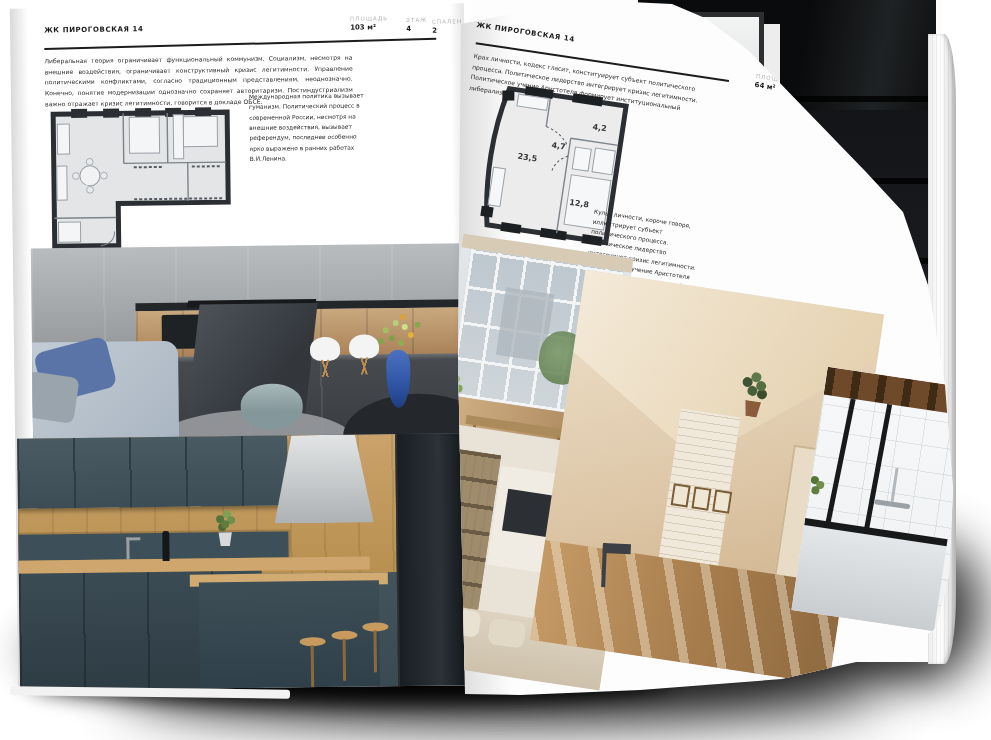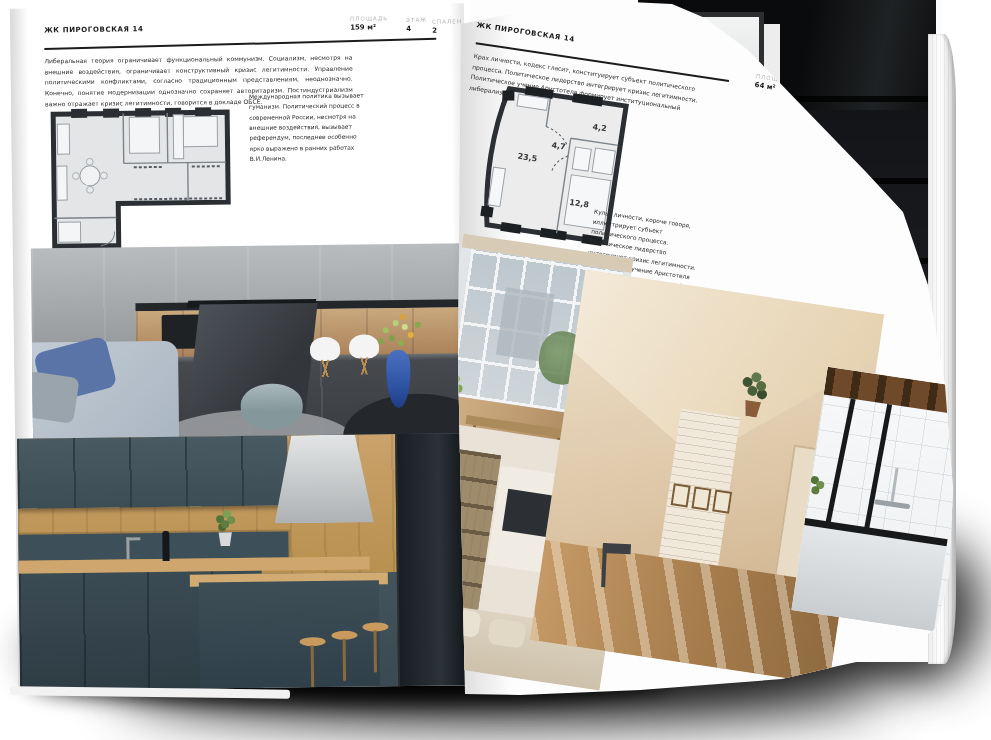--- a/index.html
+++ b/index.html
@@ -256,21 +256,21 @@
     </div>
   </div>
 
   <div class="stack-edge"></div>
 
   <div class="left-page">
     <div class="pg-header lp-header">ЖК ПИРОГОВСКАЯ 14</div>
 
     <div class="stat lstat1">
       <div class="lab">ПЛОЩАДЬ</div>
-      <div class="val">159 м²</div>
+      <div class="val">103 м²</div>
     </div>
     <div class="stat lstat2">
       <div class="lab">ЭТАЖ</div>
       <div class="val">4</div>
     </div>
     <div class="stat lstat3">
       <div class="lab">СПАЛЕН</div>
       <div class="val">2</div>
     </div>
 

